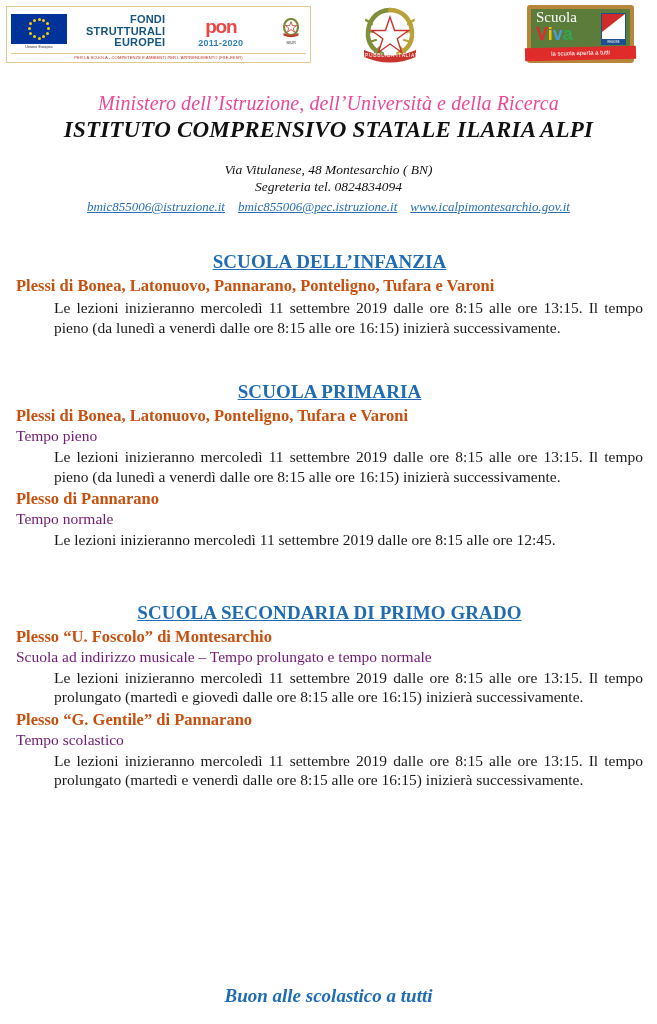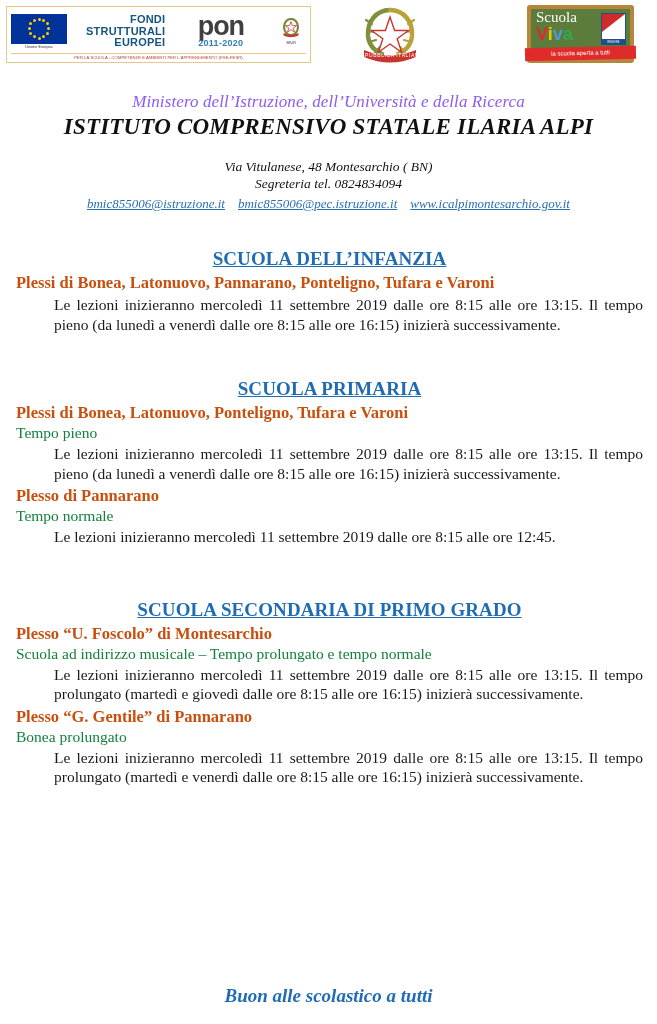--- a/index.html
+++ b/index.html
@@ -84,23 +84,23 @@
   }
   .pon-mark {
     display: flex;
     flex-direction: column;
     align-items: center;
     width: 86px;
   }
   .pon-word {
     font-family: "Liberation Sans", sans-serif;
     font-weight: bold;
-    font-size: 27px;
+    font-size: 19px;
     line-height: 25px;
-    color: #404040;
+    color: #ef4444;
     letter-spacing: -1.2px;
   }
   .pon-years {
     font-family: "Liberation Sans", sans-serif;
     font-weight: bold;
     font-size: 9px;
     color: #2f7fb5;
     letter-spacing: .3px;
     margin-top: -1px;
   }
@@ -222,24 +222,24 @@
     line-height: 13px;
     white-space: nowrap;
   }
 
   
   .header {
     text-align: center;
     margin-top: 20px;
   }
   .ministero {
-    font-size: 17px;
+    font-size: 20px;
     font-style: italic;
     letter-spacing: .1px;
-    color: #8b5cf6;
+    color: #ec4899;
   }
   .istituto {
     font-size: 23px;
     font-weight: bold;
     font-style: italic;
     letter-spacing: .2px;
     margin-top: 2px;
     color: #111;
   }
   .addr {
@@ -283,21 +283,21 @@
   .plesso {
     font-size: 16.5px;
     font-weight: bold;
     color: #c8500f;
     margin-top: 3px;
     letter-spacing: 0;
   }
   .plesso .it { }
   .tempo {
     font-size: 15.5px;
-    color: #15803d;
+    color: #701a75;
     margin-top: 1px;
   }
   .para {
     font-size: 15.5px;
     line-height: 19.5px;
     text-align: justify;
     text-justify: inter-word;
     margin: 2px 0 0 38px;
     color: #1a1a1a;
   }
@@ -421,19 +421,19 @@
 
   <div class="s-secondaria">
     <div class="sec-title">SCUOLA SECONDARIA DI PRIMO GRADO</div>
     <div>
       <div class="plesso"><span>Plesso “</span><span class="it">U. Foscolo</span><span>” di Montesarchio</span></div>
       <div class="tempo">Scuola ad indirizzo musicale – Tempo prolungato e tempo normale</div>
       <div class="para">Le lezioni inizieranno mercoledì 11 settembre 2019 dalle ore 8:15 alle ore 13:15. Il tempo prolungato (martedì e giovedì dalle ore 8:15 alle ore 16:15) inizierà successivamente.</div>
     </div>
     <div>
       <div class="plesso"><span>Plesso “</span><span class="it">G. Gentile</span><span>” di Pannarano</span></div>
-      <div class="tempo">Bonea prolungato</div>
+      <div class="tempo">Tempo scolastico</div>
       <div class="para">Le lezioni inizieranno mercoledì 11 settembre 2019 dalle ore 8:15 alle ore 13:15. Il tempo prolungato (martedì e venerdì dalle ore 8:15 alle ore 16:15) inizierà successivamente.</div>
     </div>
   </div>
 </div>
 
 <div class="closing">Buon alle scolastico a tutti</div>
 
 </body></html>

